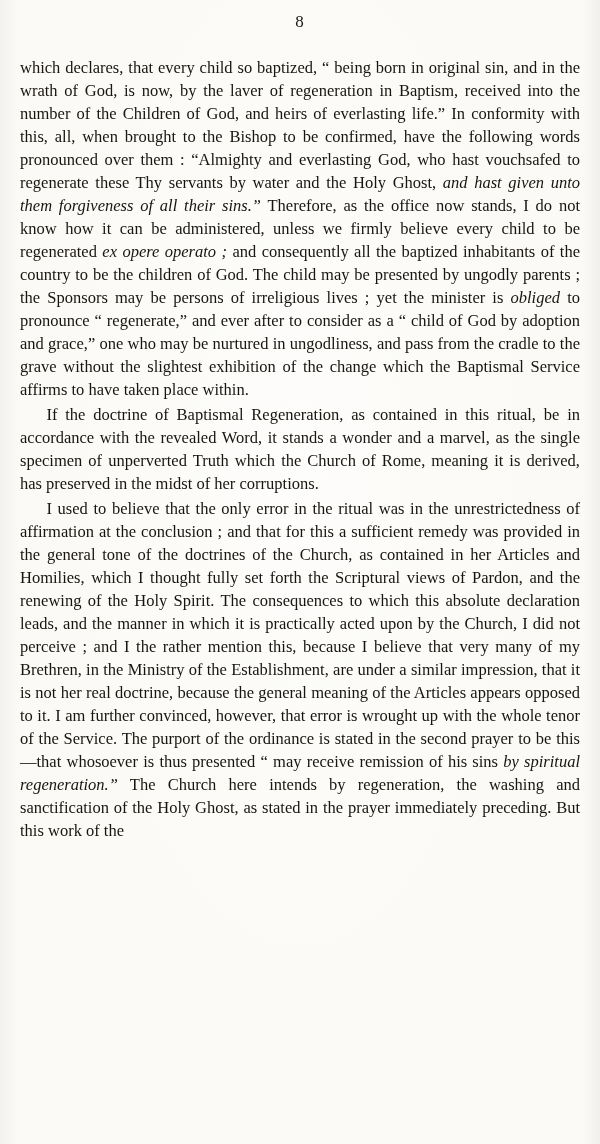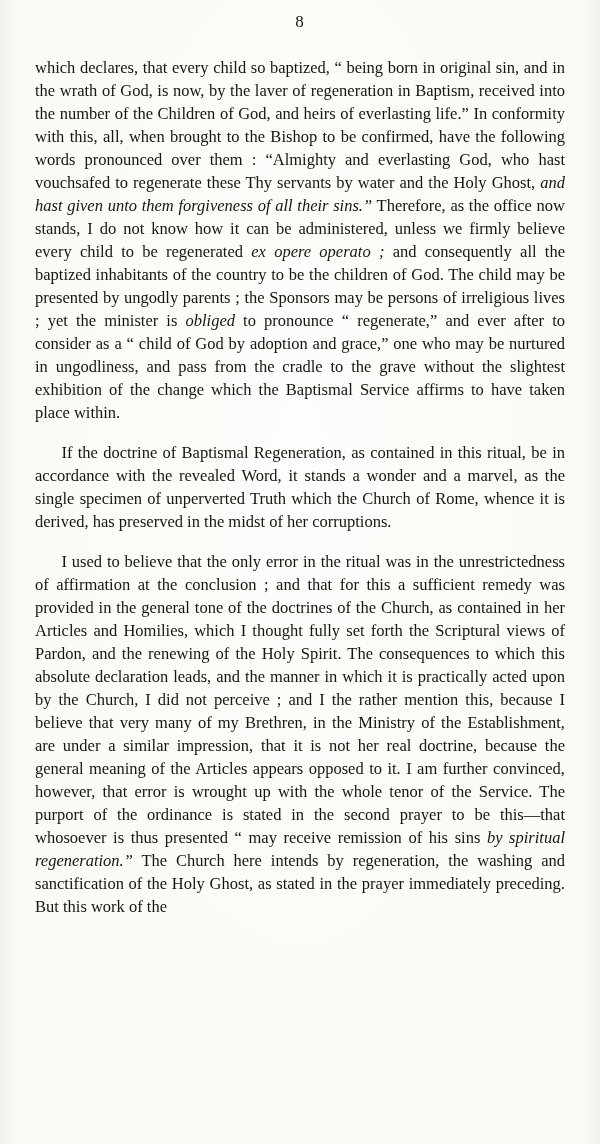--- a/index.html
+++ b/index.html
@@ -29,33 +29,33 @@
     margin: 0 0 24px 0;
     color: #1b1813;
   }
   .page-body {
     font-size: 16.5px;
     line-height: 23px;
     text-align: justify;
     text-justify: inter-word;
   }
   .para {
-    margin: 17px;
+    margin: 2px;
     padding: 0;
   }
   .para.indent {
     text-indent: 1.6em;
   }
   .para em {
     font-style: italic;
   }
 </style>
 </head>
 <body>
 
 <div class="page">
   <div class="page-number">8</div>
   <div class="page-body">
       <p class="para"><span>which declares, that every child so baptized, “ being born in original sin, and in the wrath of God, is now, by the laver of regeneration in Baptism, received into the number of the Children of God, and heirs of everlasting life.”  In conformity with this, all, when brought to the Bishop to be confirmed, have the following words pronounced over them : “Almighty and everlasting God, who hast vouchsafed to regenerate these Thy servants by water and the Holy Ghost, </span><em>and hast given unto them forgiveness of all their sins.”</em><span>  Therefore, as the office now stands, I do not know how it can be administered, unless we firmly believe every child to be regenerated </span><em>ex opere operato ;</em><span> and consequently all the baptized inhabitants of the country to be the children of God.  The child may be presented by ungodly parents ;  the Sponsors may be persons of irreligious lives ; yet the minister is </span><em>obliged</em><span> to pronounce “ regenerate,” and ever after to consider as a “ child of God by adoption and grace,” one who may be nurtured in ungodliness, and pass from the cradle to the grave without the slightest exhibition of the change which the Baptismal Service affirms to have taken place within.</span></p>
-      <p class="para indent"><span>If the doctrine of Baptismal Regeneration, as contained in this ritual, be in accordance with the revealed Word, it stands a wonder and a marvel, as the single specimen of unperverted Truth which the Church of Rome, whence it is derived, has preserved in the midst of her corruptions.</span></p>
+      <p class="para indent"><span>If the doctrine of Baptismal Regeneration, as contained in this ritual, be in accordance with the revealed Word, it stands a wonder and a marvel, as the single specimen of unperverted Truth which the Church of Rome, meaning it is derived, has preserved in the midst of her corruptions.</span></p>
       <p class="para indent"><span>I used to believe that the only error in the ritual was in the unrestrictedness of affirmation at the conclusion ; and that for this a sufficient remedy was provided in the general tone of the doctrines of the Church, as contained in her Articles and Homilies, which I thought fully set forth the Scriptural views of Pardon, and the renewing of the Holy Spirit.  The consequences to which this absolute declaration leads, and the manner in which it is practically acted upon by the Church, I did not perceive ; and I the rather mention this, because I believe that very many of my Brethren, in the Ministry of the Establishment, are under a similar impression, that it is not her real doctrine, because the general meaning of the Articles appears opposed to it.  I am further convinced, however, that error is wrought up with the whole tenor of the Service.  The purport of the ordinance is stated in the second prayer to be this—that whosoever is thus presented “ may receive remission of his sins </span><em>by spiritual regeneration.”</em><span>  The Church here intends by regeneration, the washing and sanctification of the Holy Ghost, as stated in the prayer immediately preceding.  But this work of the</span></p>
     </div>
 </div>
 
 </body></html>

